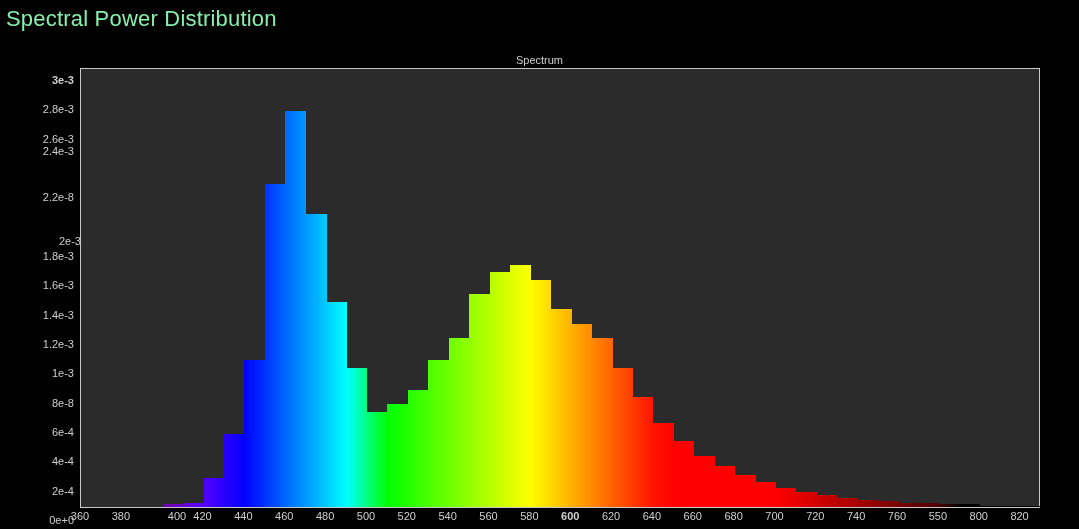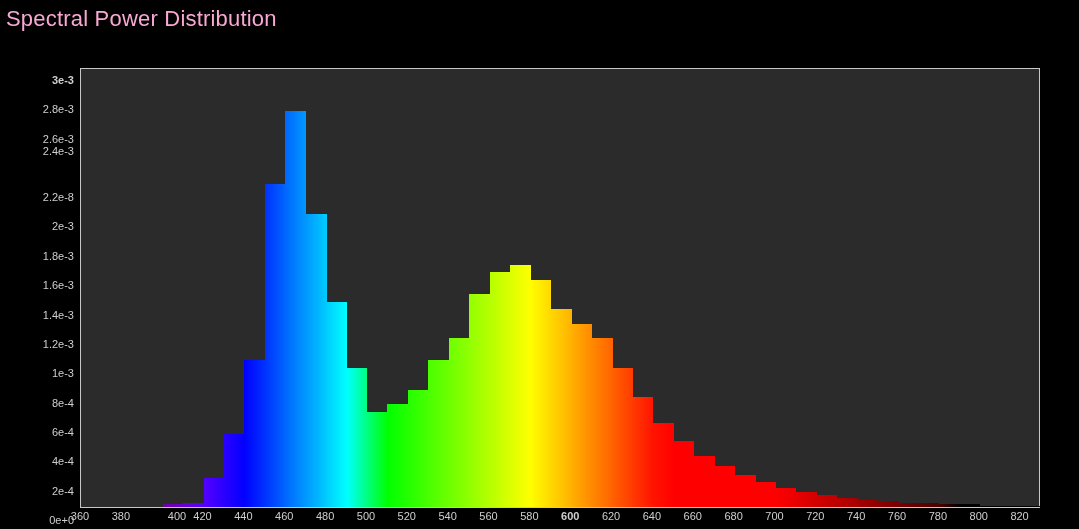--- a/index.html
+++ b/index.html
@@ -1,21 +1,21 @@
 <!DOCTYPE html>
 <html><head>
 <meta charset="utf-8">
 <style>
   html,body{
     margin:0;padding:0;background:#000;width:1079px;height:529px;
     font-family:"Segoe UI",Arial,Helvetica,sans-serif;overflow:hidden;
     color:#d9d9d9;
   }
   .page-title{
-    font-size:22px;font-weight:400;color:#f9a8d4;
+    font-size:22px;font-weight:400;color:#86efac;
     padding:6px 12px 0 6px;letter-spacing:.2px;
   }
   .chart-wrap{
     position:absolute;left:0;top:40px;width:1079px;height:489px;
   }
   .chart-title{
     position:absolute;top:14px;left:0;width:100%;text-align:center;
     font-size:11px;color:#cfcfcf;
   }
   .plot-area{
@@ -32,20 +32,21 @@
     position:absolute;top:470px;font-size:11px;color:#cfcfcf;
     transform:translateX(-50%);
   }
 </style>
 </head>
 <body>
 
 <div class="page-title">Spectral Power Distribution</div>
 
 <div class="chart-wrap">
+  <div class="chart-title">Spectrum</div>
   <div class="plot-area">
     <div class="bars" id="bars">
         <div class="bar" style="left: 81.7021px; width: 20.9255px; height: 2.93333px; background: linear-gradient(to right, rgb(110, 0, 166), rgb(105, 0, 210));"></div>
         <div class="bar" style="left: 102.128px; width: 20.9255px; height: 4.4px; background: linear-gradient(to right, rgb(105, 0, 210), rgb(85, 0, 255));"></div>
         <div class="bar" style="left: 122.553px; width: 20.9255px; height: 29.3333px; background: linear-gradient(to right, rgb(85, 0, 255), rgb(43, 0, 255));"></div>
         <div class="bar" style="left: 142.979px; width: 20.9255px; height: 73.3333px; background: linear-gradient(to right, rgb(43, 0, 255), rgb(0, 0, 255));"></div>
         <div class="bar" style="left: 163.404px; width: 20.9255px; height: 146.667px; background: linear-gradient(to right, rgb(0, 0, 255), rgb(0, 51, 255));"></div>
         <div class="bar" style="left: 183.83px; width: 20.9255px; height: 322.667px; background: linear-gradient(to right, rgb(0, 51, 255), rgb(0, 102, 255));"></div>
         <div class="bar" style="left: 204.255px; width: 20.9255px; height: 396px; background: linear-gradient(to right, rgb(0, 102, 255), rgb(0, 153, 255));"></div>
         <div class="bar" style="left: 224.681px; width: 20.9255px; height: 293.333px; background: linear-gradient(to right, rgb(0, 153, 255), rgb(0, 204, 255));"></div>
@@ -84,27 +85,27 @@
         <div class="bar" style="left: 898.723px; width: 20.9255px; height: 1.46667px; background: linear-gradient(to right, rgb(0, 0, 0), rgb(0, 0, 0));"></div>
         <div class="bar" style="left: 919.149px; width: 20.9255px; height: 1.46667px; background: linear-gradient(to right, rgb(0, 0, 0), rgb(0, 0, 0));"></div>
         <div class="bar" style="left: 939.574px; width: 20.9255px; height: 1.46667px; background: linear-gradient(to right, rgb(0, 0, 0), rgb(0, 0, 0));"></div>
       </div>
   </div>
   <div id="yticks">
       <div class="ytick" style="top: 468px;">0e+0</div>
       <div class="ytick" style="top: 438.667px;">2e-4</div>
       <div class="ytick" style="top: 409.333px;">4e-4</div>
       <div class="ytick" style="top: 380px;">6e-4</div>
-      <div class="ytick" style="top: 350.667px;">8e-4</div>
+      <div class="ytick" style="top: 350.667px;">8e-8</div>
       <div class="ytick" style="top: 321.333px;">1e-3</div>
       <div class="ytick" style="top: 292px;">1.2e-3</div>
       <div class="ytick" style="top: 262.667px;">1.4e-3</div>
       <div class="ytick" style="top: 233.333px;">1.6e-3</div>
       <div class="ytick" style="top: 204px;">1.8e-3</div>
-      <div class="ytick" style="top: 174px;">2e-3</div>
+      <div class="ytick" style="top: 189px; padding-left: 7px;">2e-3</div>
       <div class="ytick" style="top: 145.333px;">2.2e-8</div>
       <div class="ytick" style="top: 99px;">2.4e-3</div>
       <div class="ytick" style="top: 86.6667px;">2.6e-3</div>
       <div class="ytick" style="top: 57.3333px;">2.8e-3</div>
       <div class="ytick" style="top: 28px; font-weight: bold;">3e-3</div>
     </div>
   <div id="xticks">
       <div class="xtick" style="left: 80px;">360</div>
       <div class="xtick" style="left: 120.851px;">380</div>
       <div class="xtick" style="left: 177px;">400</div>
@@ -119,17 +120,17 @@
       <div class="xtick" style="left: 529.362px;">580</div>
       <div class="xtick" style="left: 570.213px; font-weight: bold;">600</div>
       <div class="xtick" style="left: 611.064px;">620</div>
       <div class="xtick" style="left: 651.915px;">640</div>
       <div class="xtick" style="left: 692.766px;">660</div>
       <div class="xtick" style="left: 733.617px;">680</div>
       <div class="xtick" style="left: 774.468px;">700</div>
       <div class="xtick" style="left: 815.319px;">720</div>
       <div class="xtick" style="left: 856.17px;">740</div>
       <div class="xtick" style="left: 897.021px;">760</div>
-      <div class="xtick" style="left: 937.872px;">780</div>
+      <div class="xtick" style="left: 937.872px;">550</div>
       <div class="xtick" style="left: 978.723px;">800</div>
       <div class="xtick" style="left: 1019.57px;">820</div>
     </div>
 </div>
 
 </body></html>

